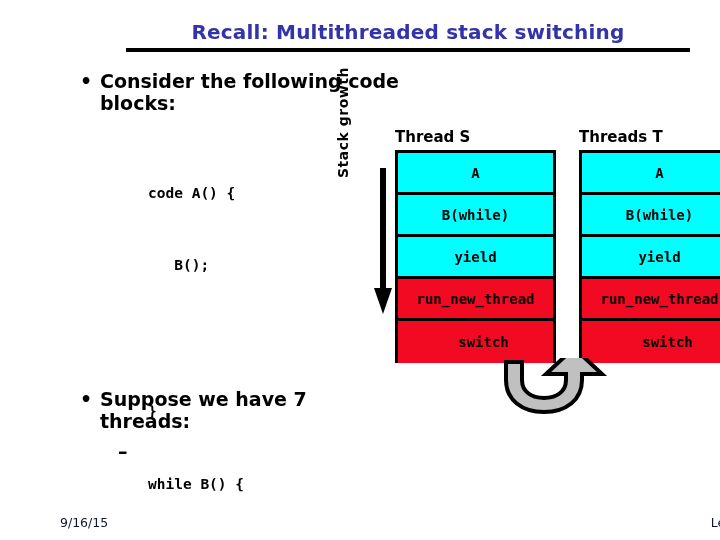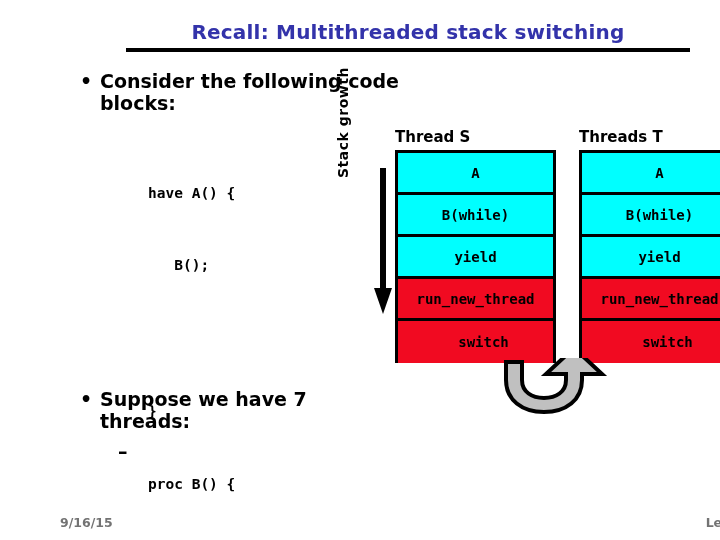--- a/index.html
+++ b/index.html
@@ -144,23 +144,23 @@
   #switch-arrow {
     position: absolute;
     left: 420px;
     top: 358px;
   }
 
   
   .footer {
     position: absolute;
     bottom: 10px;
-    color: #737373;
-    font-family: "DejaVu Sans", sans-serif;
-    font-weight: bold;
+    color: #0f172a;
+    font-family: "DejaVu Sans", sans-serif;
+    font-weight: normal;
     font-size: 12.5px;
     white-space: nowrap;
   }
   #footer-date   { left: 12px; }
   #footer-center { left: 0; width: 720px; text-align: center; }
   #footer-lec    { right: 12px; }
 </style>
 </head>
 <body>
 
@@ -168,25 +168,25 @@
 
   <div id="title">Recall: Multithreaded stack switching</div>
   <div id="title-rule"></div>
 
   <div class="bullet" id="bullet1">
     <span class="dot">•</span>
     <span>Consider the following code blocks:</span>
   </div>
 
   <div id="code">
-    <div>have A() {</div>
+    <div>code A() {</div>
     <div>   B();</div>
     <div></div>
     <div>}</div>
-    <div>proc B() {</div>
+    <div>while B() {</div>
     
     
     
     
   </div>
 
   <div id="stack-growth-label">Stack growth</div>
   <svg id="stack-growth-arrow" width="20" height="148" viewBox="0 0 20 148">
     <rect x="7" y="0" width="6" height="124" fill="#000000"></rect>
     <polygon points="10,146 1,120 19,120" fill="#000000"></polygon>

